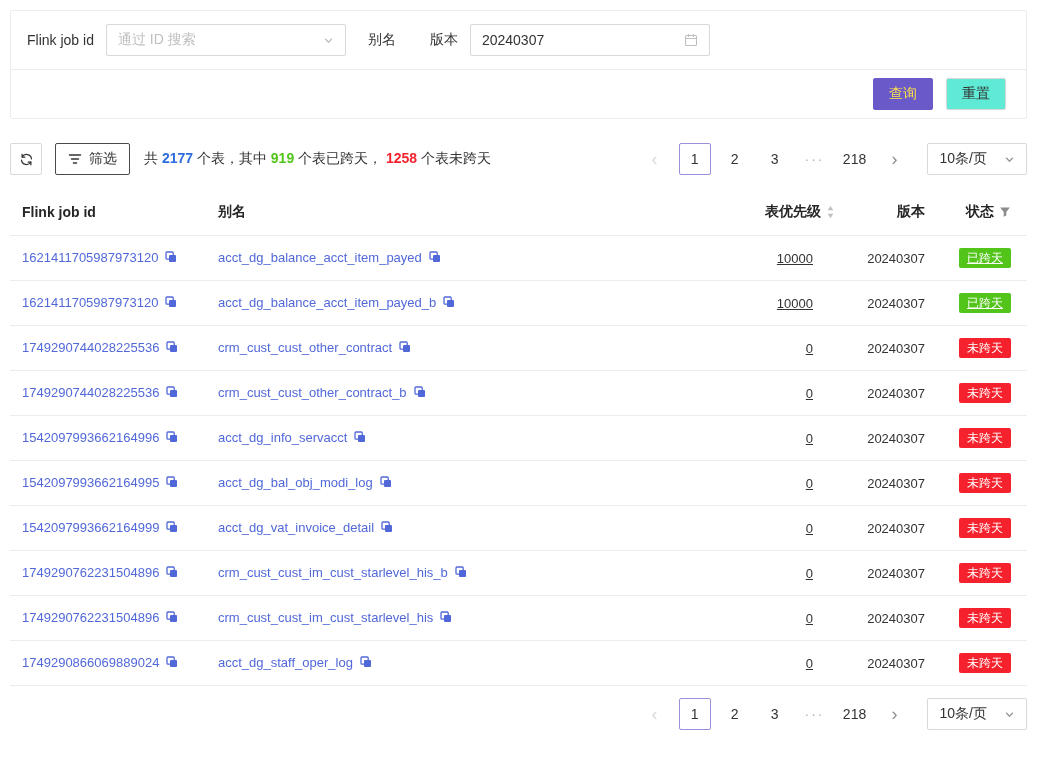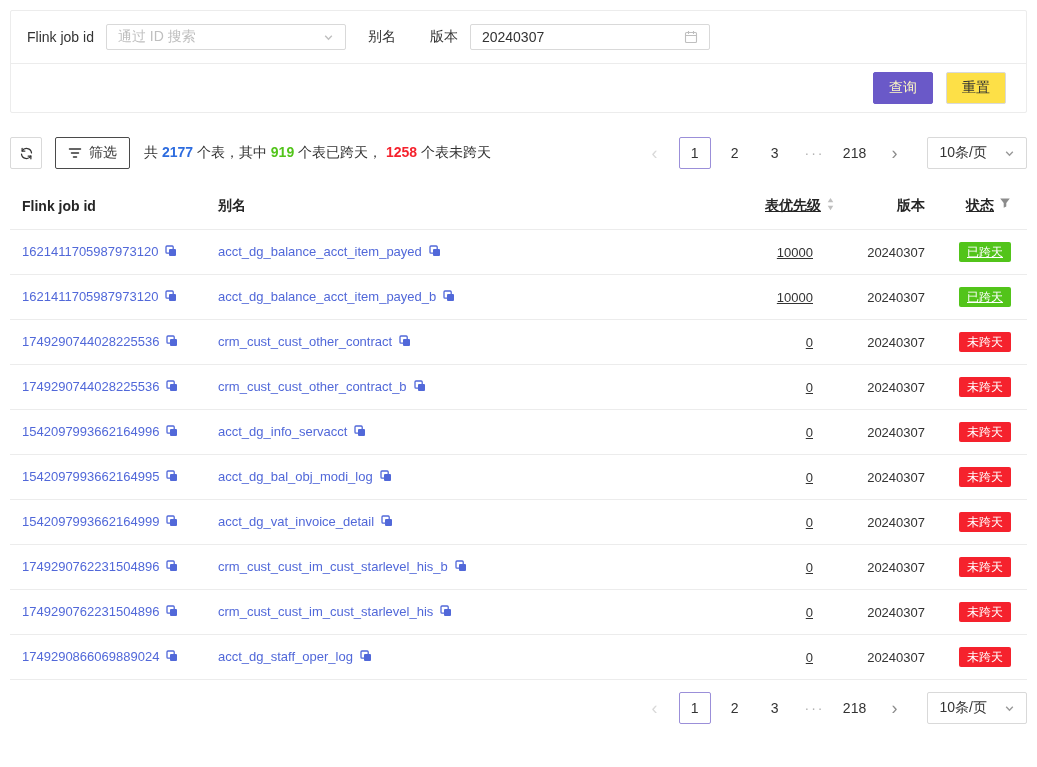--- a/index.html
+++ b/index.html
@@ -13,32 +13,32 @@
   }
   .page { padding: 10px 10px 14px; }
 
   
   .filter-card { border: 1px solid #ececec; border-radius: 2px; background: #fff; }
   .card-header { padding: 10px 16px; font-size: 13px; color: #333; border-bottom: 1px solid #ececec; }
   .filter-row { display: flex; align-items: center; padding: 13px 16px; }
   .field { display: flex; align-items: center; margin-right: 22px; }
   .field-label { margin-right: 12px; white-space: nowrap; font-size: 14px; color: #333; }
   .select, .date-input {
-    width: 240px; height: 26px; border: 1px solid #d9d9d9; border-radius: 2px;
+    width: 240px; height: 32px; border: 1px solid #d9d9d9; border-radius: 2px;
     display: flex; align-items: center; padding: 12px 11px; background: #fff; cursor: pointer;
   }
   .select .ph { color: #bfbfbf; flex: 1; font-size: 14px; overflow: hidden; white-space: nowrap; }
   .date-input .value { color: #333; flex: 1; font-size: 14px; }
   .suffix-icon { display: flex; align-items: center; margin-left: 8px; }
   .action-row { border-top: 1px solid #ececec; padding: 8px 20px; display: flex; justify-content: flex-end; gap: 13px; }
   .btn {
     height: 32px; padding: 0 15px; border-radius: 2px; font-size: 14px; cursor: pointer;
-    border: 1px solid #d9d9d9; background: #fde047; color: #333; font-family: inherit; white-space: nowrap;
-  }
-  .btn-primary { background: var(--primary); border-color: var(--primary); color: #fef9c3; }
+    border: 1px solid #d9d9d9; background: #5eead4; color: #333; font-family: inherit; white-space: nowrap;
+  }
+  .btn-primary { background: var(--primary); border-color: var(--primary); color: #fde047; }
 
   
   .toolbar { display: flex; align-items: center; margin-top: 24px; }
   .icon-btn {
     width: 32px; height: 32px; border: 1px solid #d9d9d9; border-radius: 2px; background: #fff;
     display: flex; align-items: center; justify-content: center; cursor: pointer; flex: none;
   }
   .filter-toggle {
     height: 32px; margin-left: 13px; padding: 0 12px; border: 1px solid #4a4a4a; border-radius: 2px;
     background: #fff; display: flex; align-items: center; gap: 7px; font-size: 14px; color: #333;
@@ -74,21 +74,21 @@
   }
   td {
     font-size: 13px; color: #333; padding: 0 12px; height: 45px;
     border-bottom: 1px solid #ececec; white-space: nowrap; overflow: hidden;
   }
   .col-id { width: 196px; }
   .col-priority { width: 135px; text-align: right; }
   td.col-priority { padding-right: 34px; text-decoration: underline; }
   .col-version { width: 90px; text-align: right; }
   .col-status { width: 90px; text-align: right; padding-right: 16px; }
-  .th-flex { display: inline-flex; gap: 5px; text-decoration: underline; }
+  .th-flex { display: inline-flex; align-items: center; gap: 5px; }
   .link { color: var(--link); cursor: pointer; }
   .copy { color: var(--link); margin-left: 7px; cursor: pointer; display: inline-block; vertical-align: -1px; }
   .badge {
     display: inline-block; color: #fff; font-size: 12px; line-height: 18px;
     padding: 1px 8px; border-radius: 2px; white-space: nowrap;
   }
   .badge.success { background: var(--green); text-decoration: underline; }
   .badge.error   { background: var(--red); }
 
   .bottom-bar { display: flex; justify-content: flex-end; align-items: center; margin-top: 12px; }

